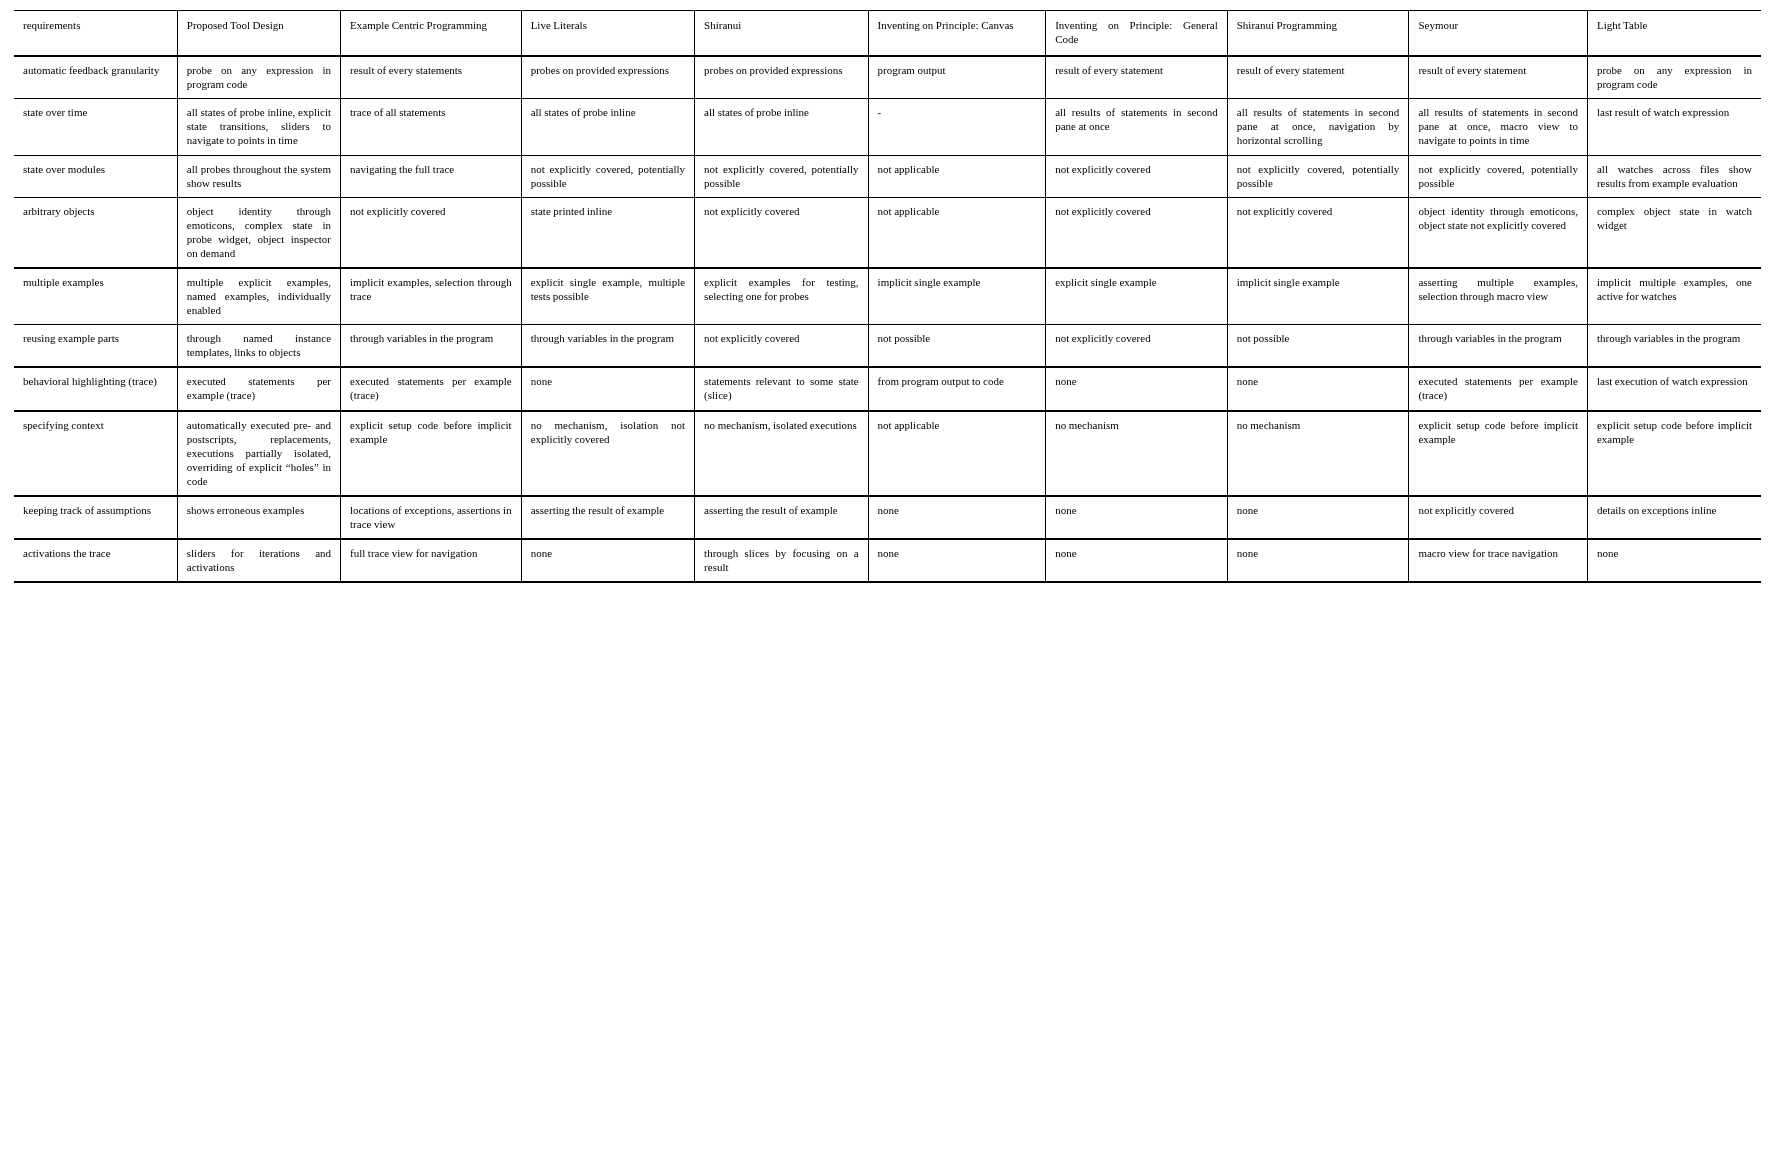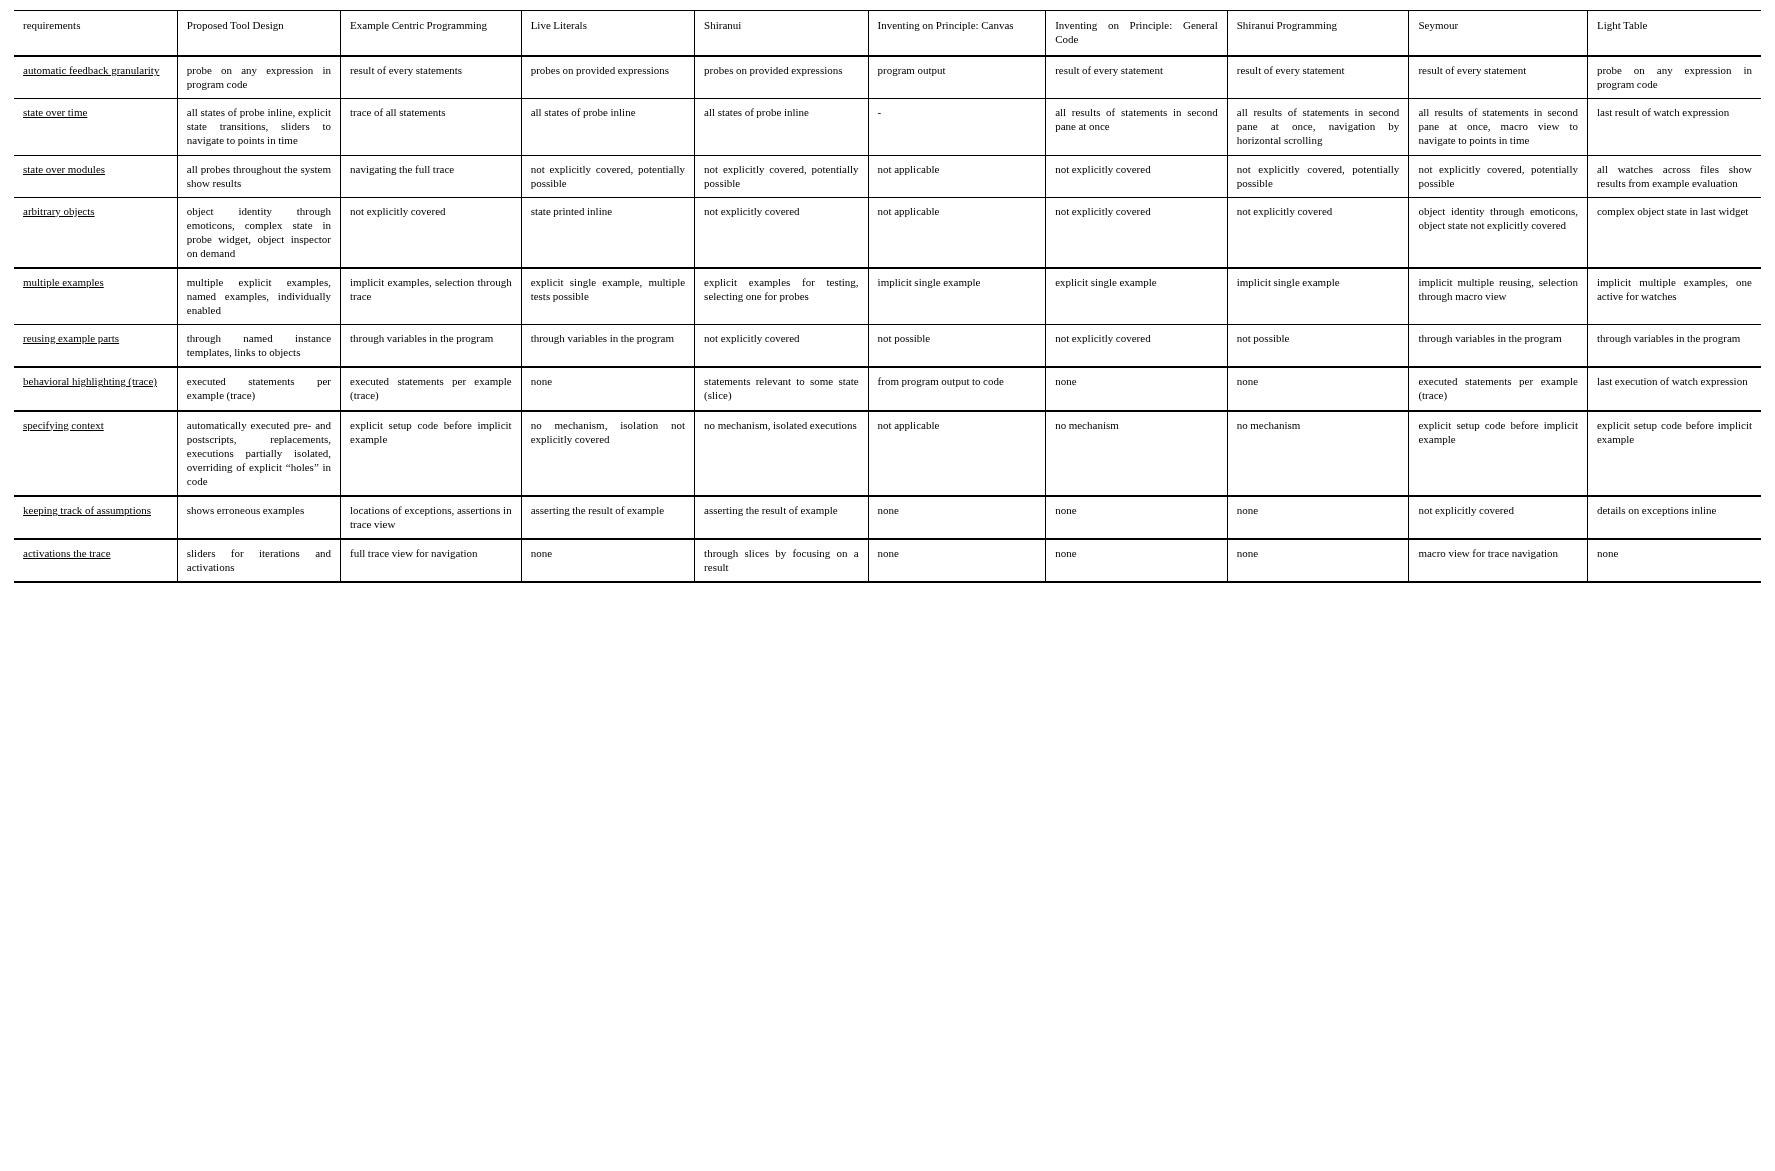--- a/index.html
+++ b/index.html
@@ -56,21 +56,20 @@
   }
   .rule-thin td {
     border-top: 1.1px solid #000000;
   }
   .rule-bottom td {
     border-bottom: 2.6px solid #000000;
   }
   td.rowlabel {
     text-align: justify;
     text-align-last: left;
-    text-decoration: underline;
   }
   
   col.c0 { width: 160px; }
   col.c1 { width: 160px; }
   col.c2 { width: 177px; }
   col.c3 { width: 170px; }
   col.c4 { width: 170px; }
   col.c5 { width: 174px; }
   col.c6 { width: 178px; }
   col.c7 { width: 178px; }
@@ -150,34 +149,34 @@
       <tr class="rule-thin">
         <td class="rowlabel">arbitrary objects</td>
         <td>object identity through emoticons, complex state in probe widget, object inspector on demand</td>
         <td>not explicitly covered</td>
         <td>state printed inline</td>
         <td>not explicitly covered</td>
         <td>not applicable</td>
         <td>not explicitly covered</td>
         <td>not explicitly covered</td>
         <td>object identity through emoticons, object state not explicitly covered</td>
-        <td>complex object state in last widget</td>
+        <td>complex object state in watch widget</td>
       </tr>
 
 
       <tr class="rule-thick">
         <td class="rowlabel">multiple examples</td>
         <td>multiple explicit examples, named examples, individually enabled</td>
         <td>implicit examples, selection through trace</td>
         <td>explicit single example, multiple tests possible</td>
         <td>explicit examples for testing, selecting one for probes</td>
         <td>implicit single example</td>
         <td>explicit single example</td>
         <td>implicit single example</td>
-        <td>implicit multiple reusing, selection through macro view</td>
+        <td>asserting multiple examples, selection through macro view</td>
         <td>implicit multiple examples, one active for watches</td>
       </tr>
 
       <tr class="rule-thin">
         <td class="rowlabel">reusing example parts</td>
         <td>through named instance templates, links to objects</td>
         <td>through variables in the program</td>
         <td>through variables in the program</td>
         <td>not explicitly covered</td>
         <td>not possible</td>

